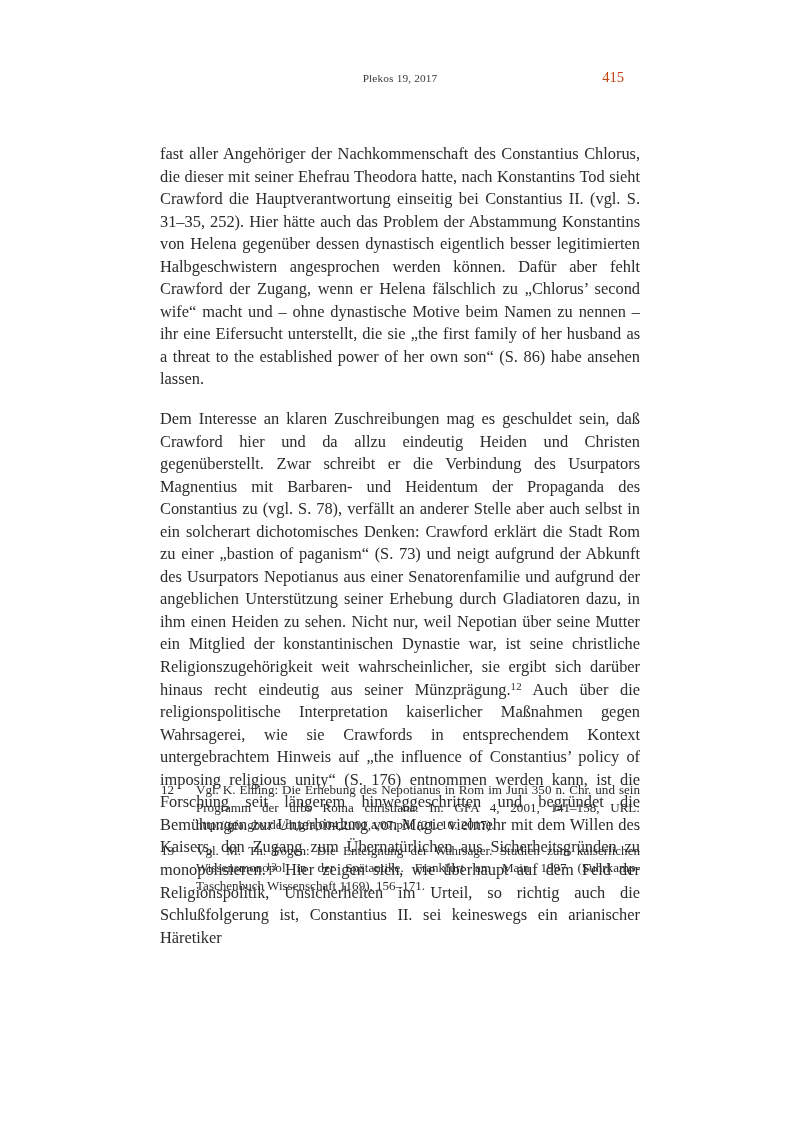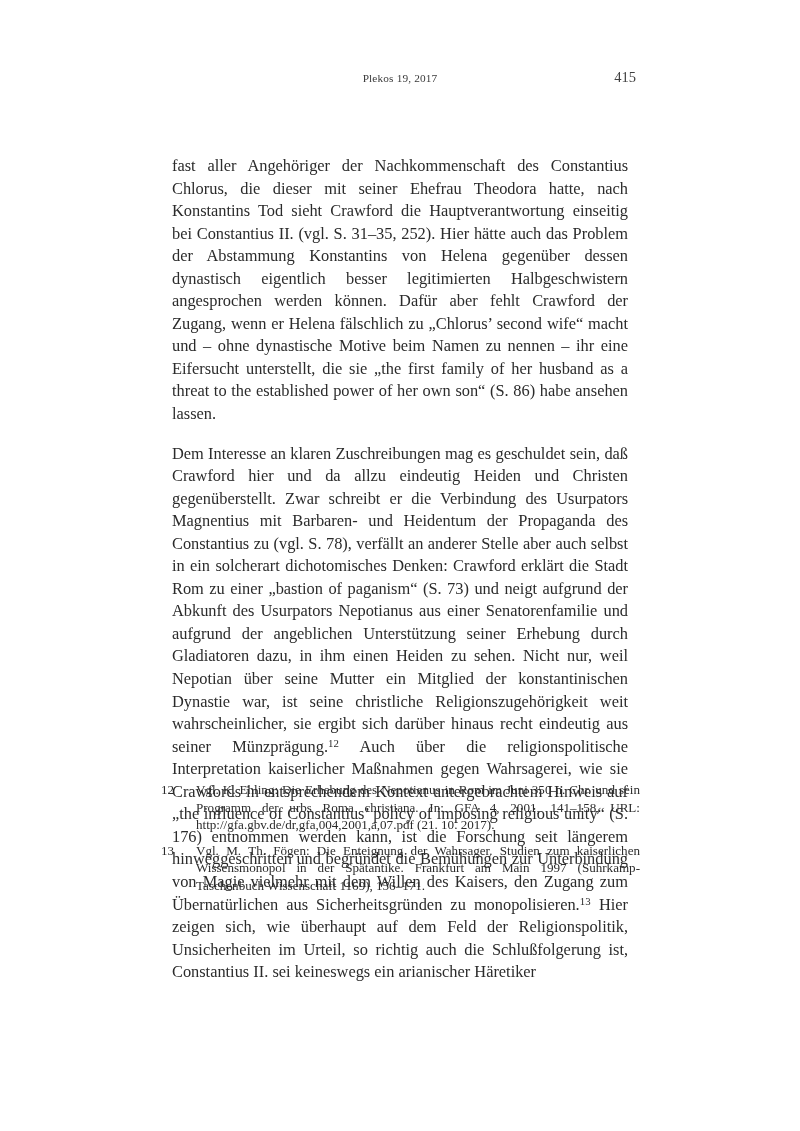--- a/index.html
+++ b/index.html
@@ -42,36 +42,36 @@
     top: 0;
     width: 480px;
     text-align: center;
     font-size: 11.3px;
     letter-spacing: 0.15px;
     color: #3a3a3a;
   }
 
   .running-head-pageno {
     position: absolute;
-    right: 4px;
+    right: 16px;
     top: -3px;
     font-size: 14.5px;
-    color: #404040;
+    color: #c2410c;
   }
 
   
   .body-block {
     position: absolute;
     left: 160px;
     top: 143px;
     width: 480px;
   }
 
   .para {
-    margin: 12px;
+    margin: 0;
     text-align: justify;
     text-justify: inter-word;
     font-size: 16.4px;
     line-height: 22.55px;
     letter-spacing: -0.02px;
     word-spacing: 0.1px;
     hyphens: manual;
   }
 
   .para + .para {

